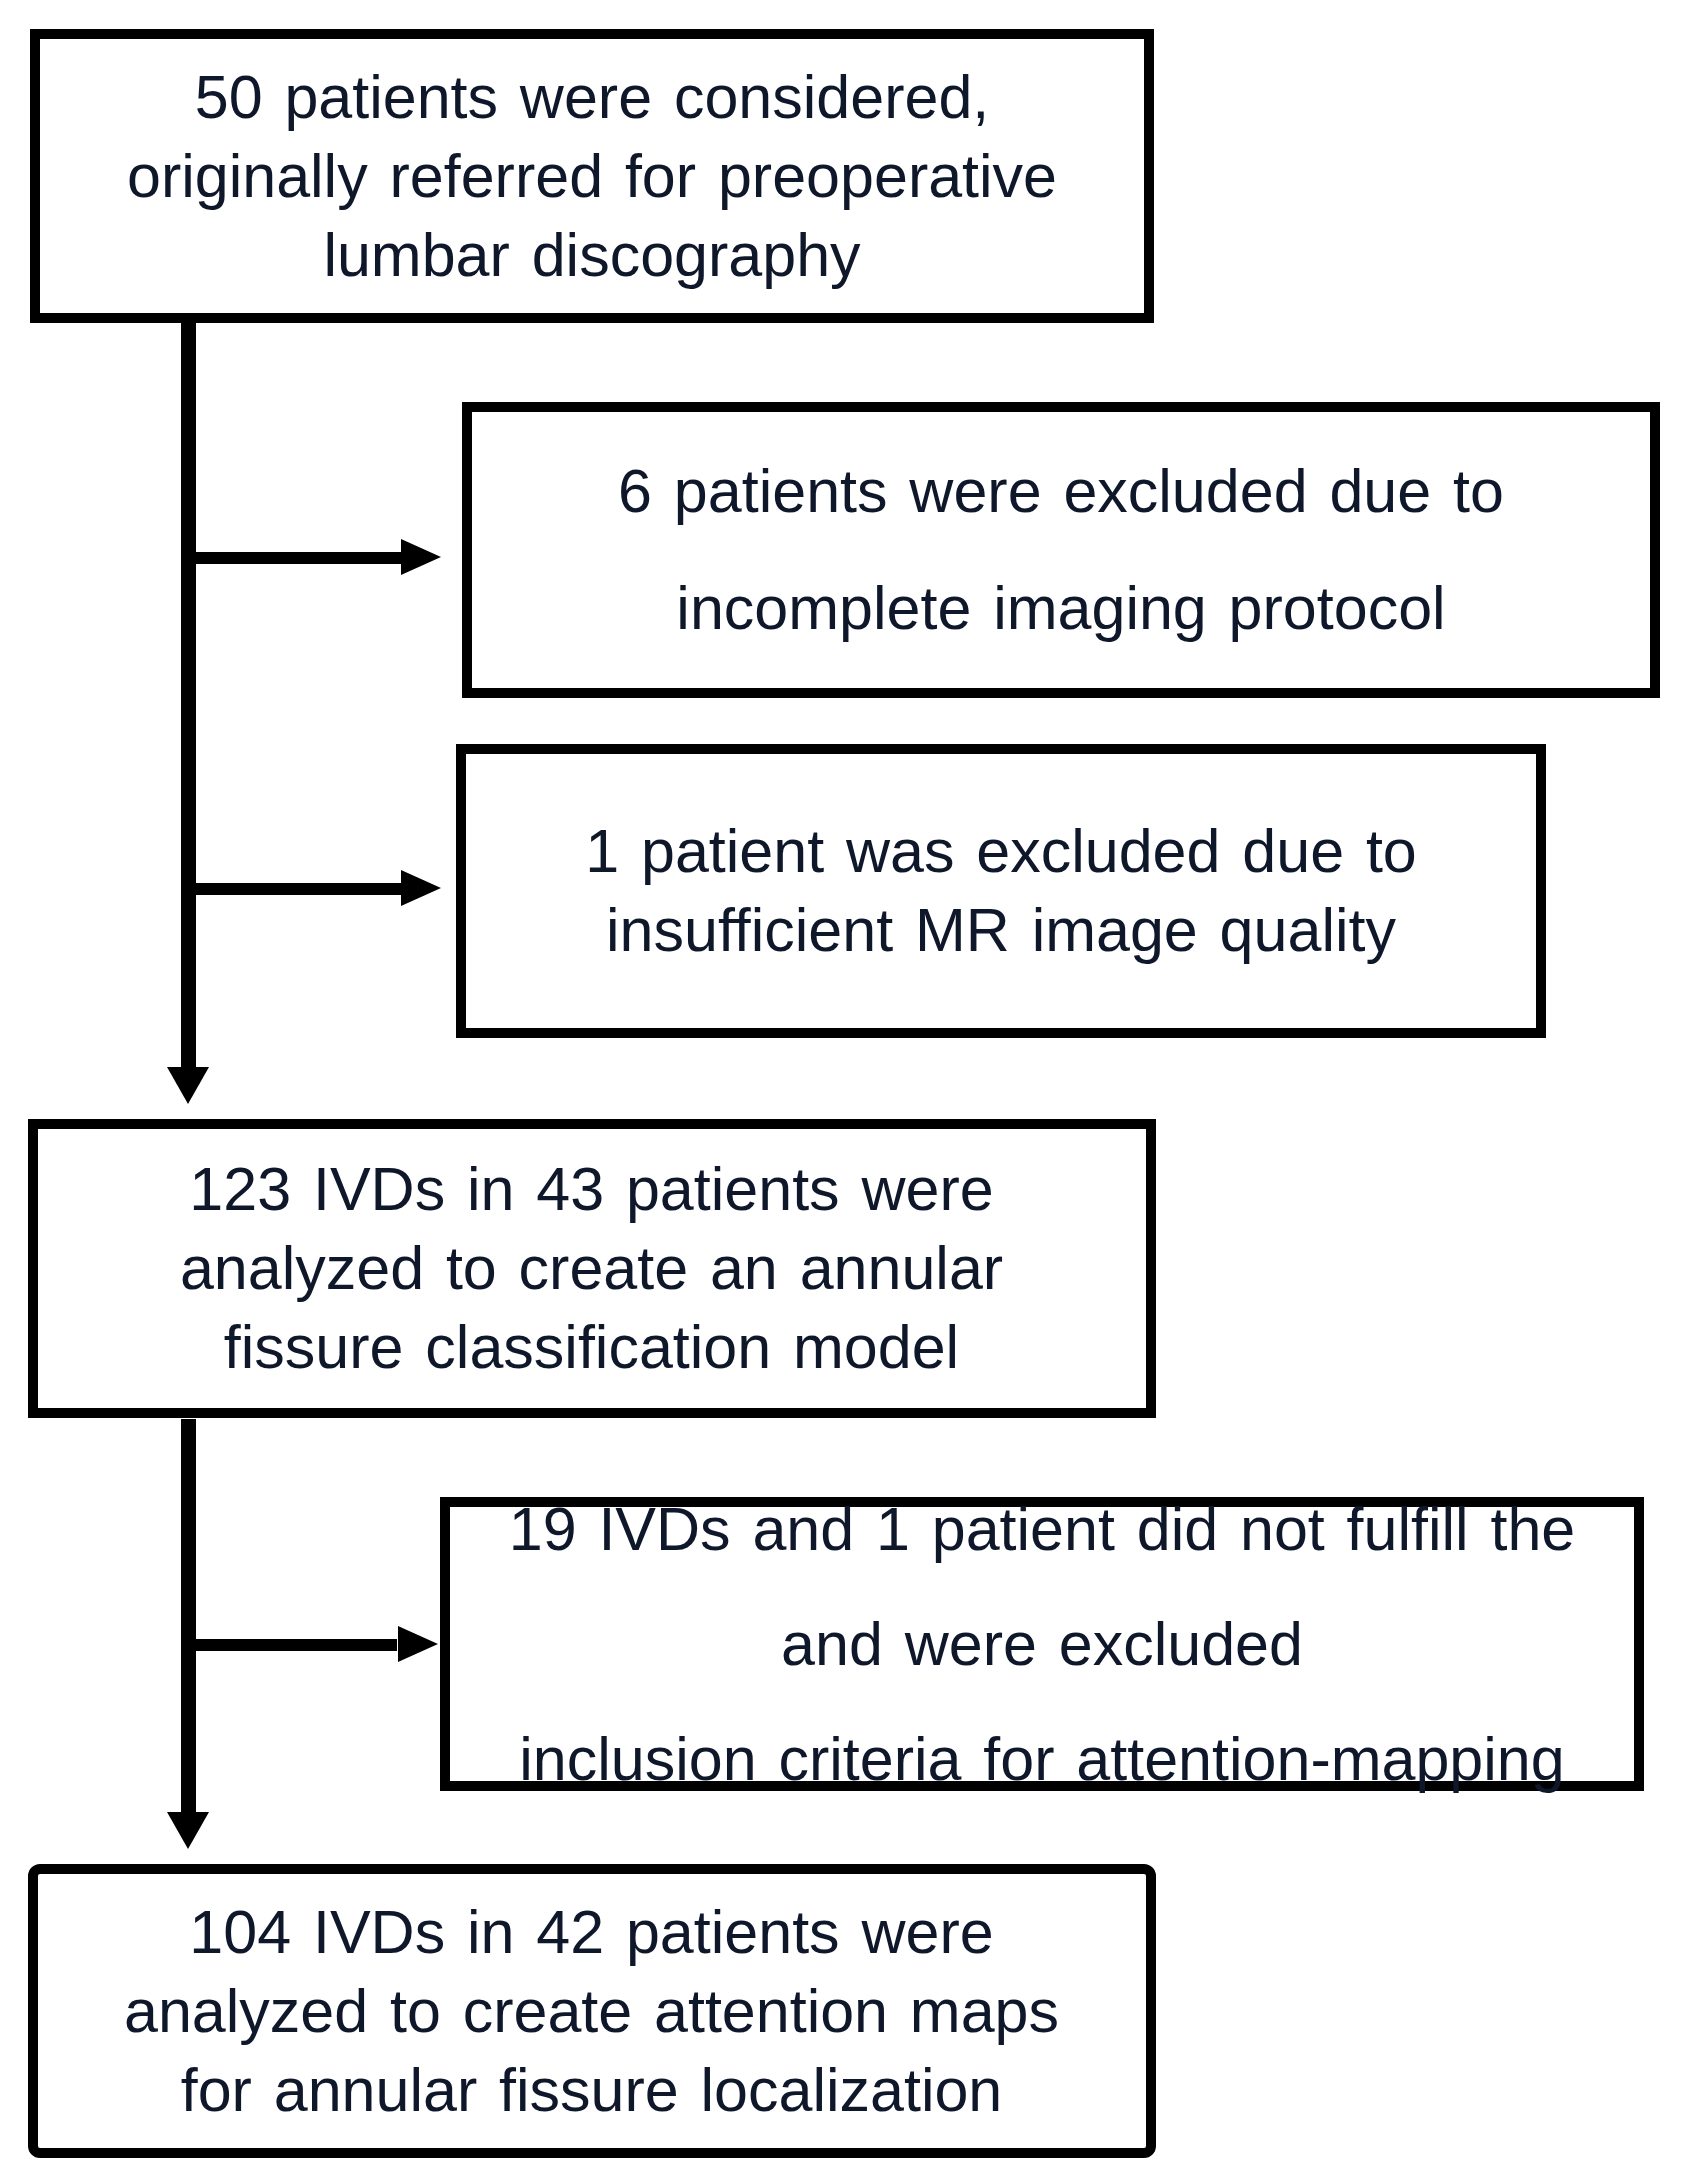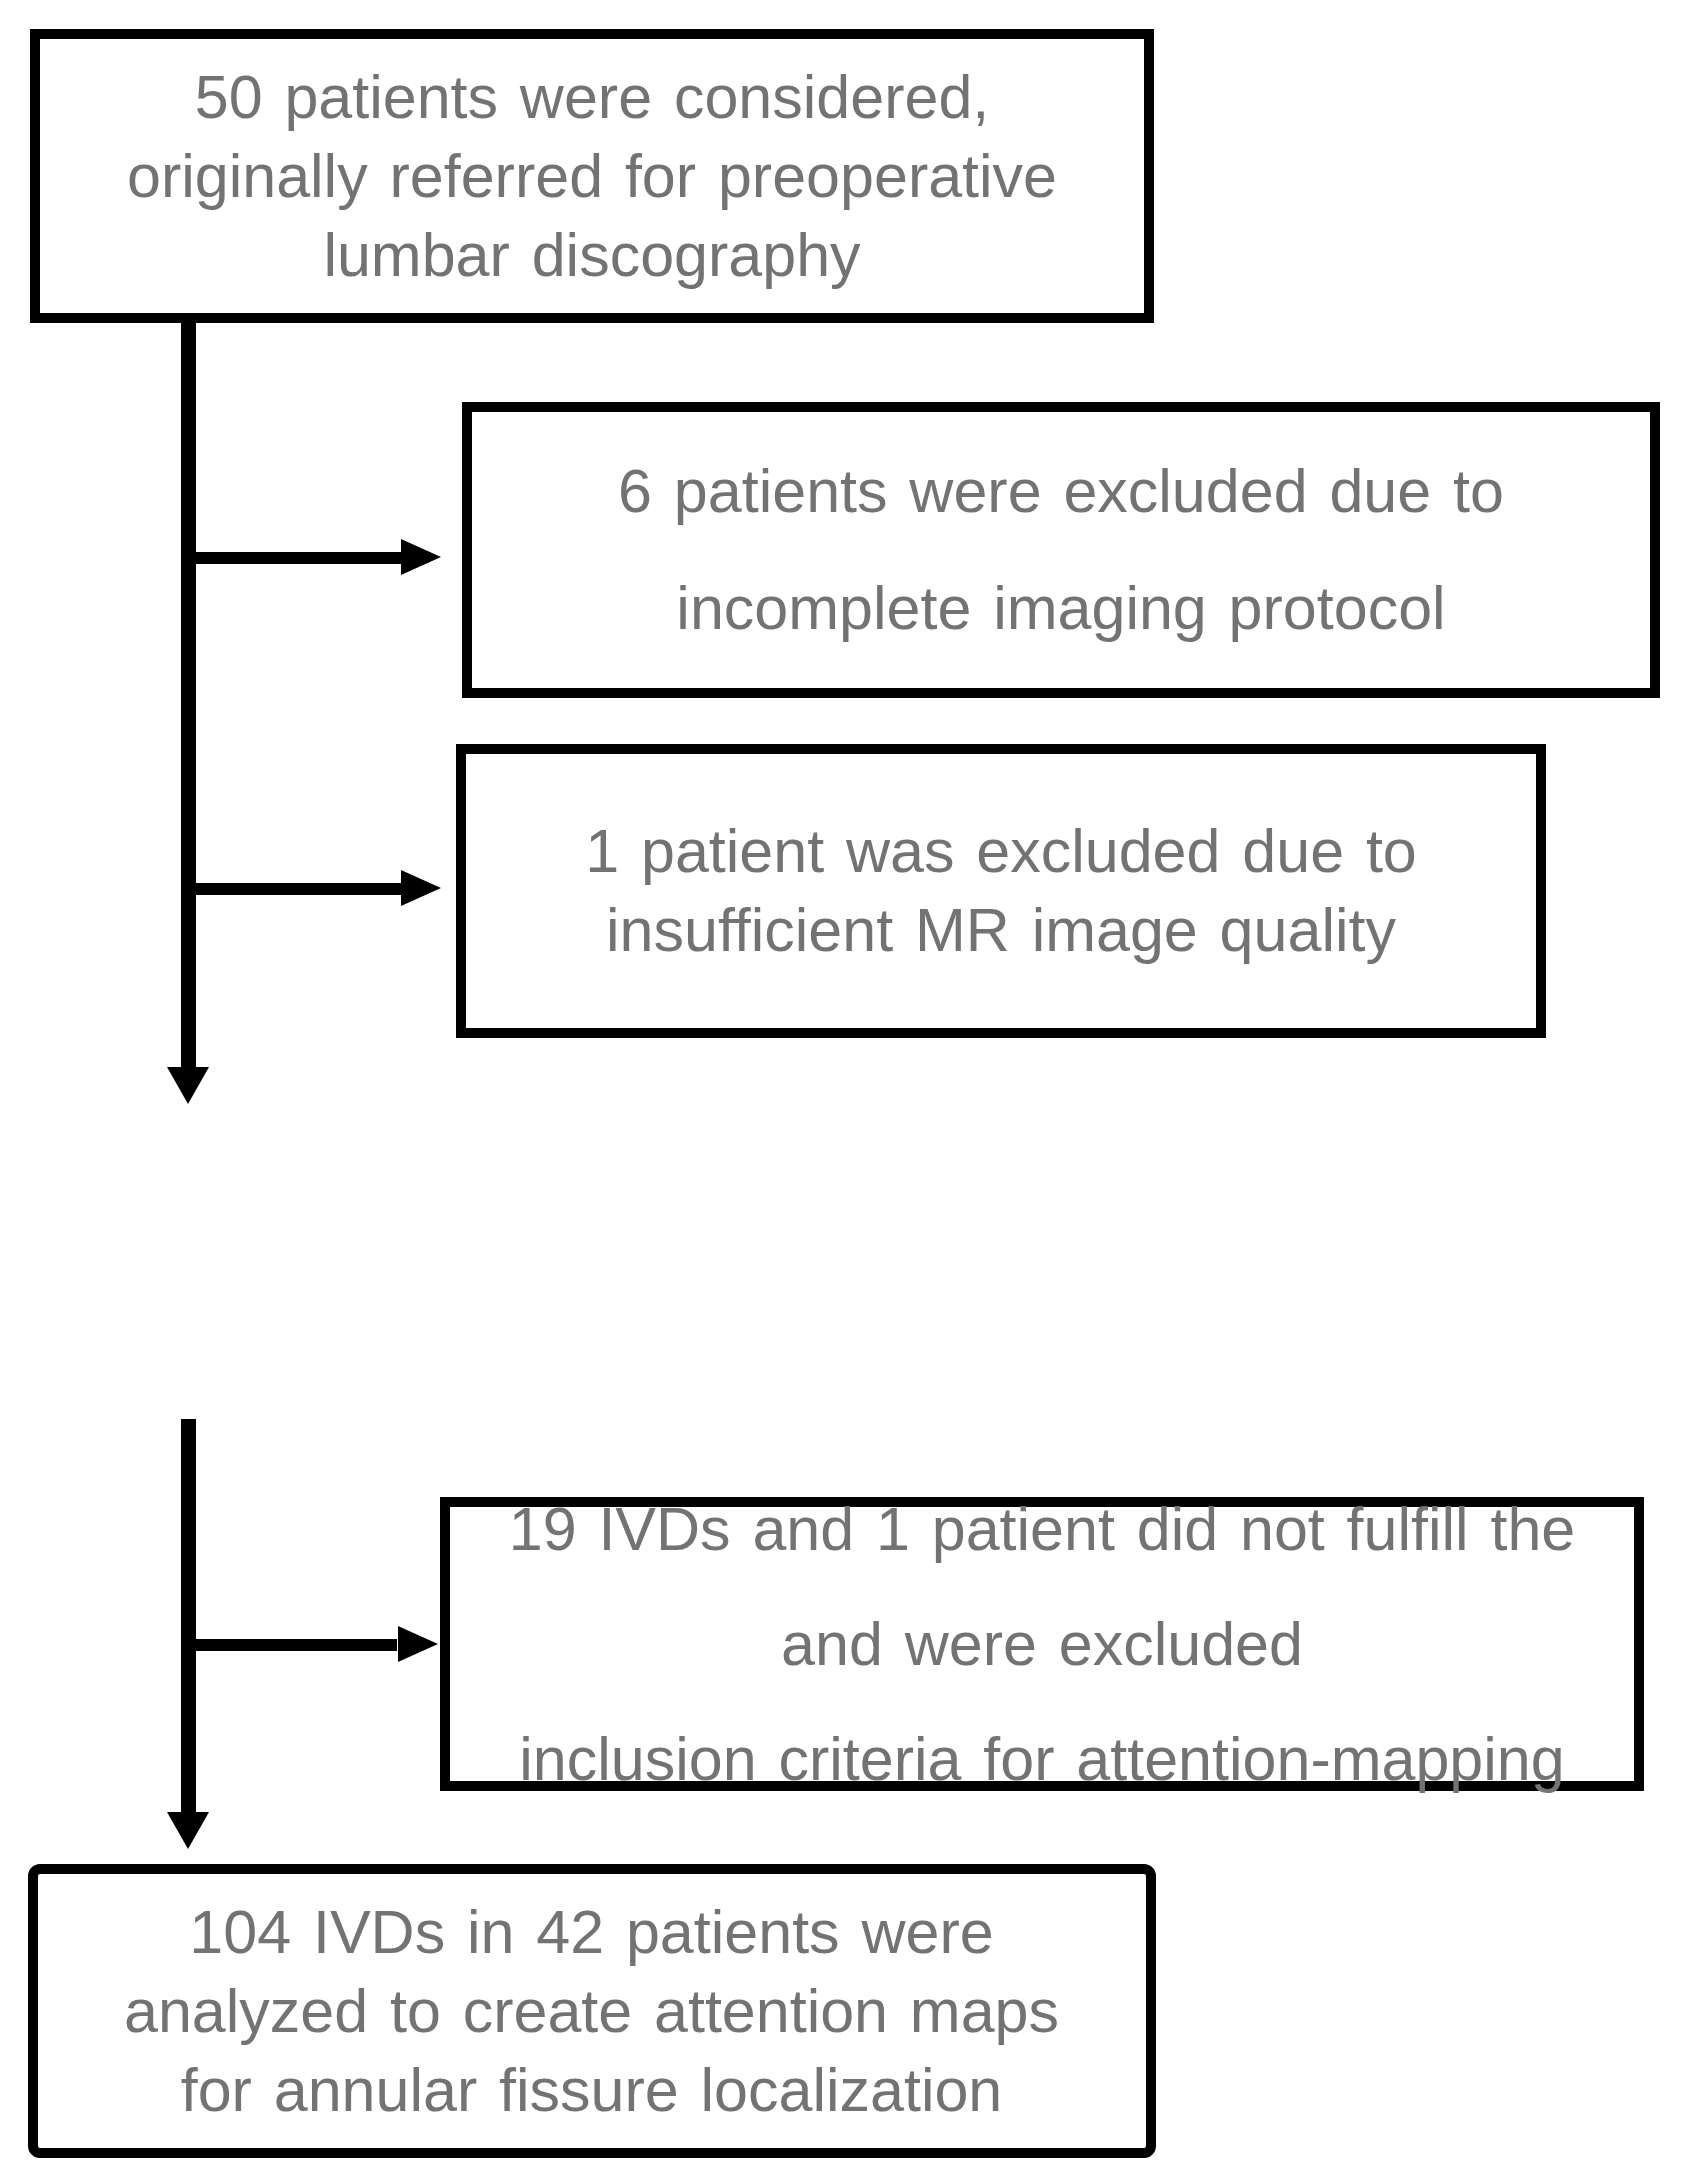--- a/index.html
+++ b/index.html
@@ -6,21 +6,21 @@
     margin: 0;
     padding: 0;
     background: #ffffff;
   }
   #canvas {
     position: relative;
     width: 1700px;
     height: 2175px;
     background: #ffffff;
     font-family: "Liberation Sans", "DejaVu Sans", sans-serif;
-    color: #737373;
+    color: #0f172a;
     overflow: hidden;
   }
   .node {
     position: absolute;
     box-sizing: border-box;
     border: 10px solid #000000;
     background: #ffffff;
     display: flex;
     flex-direction: column;
     justify-content: center;
@@ -87,20 +87,25 @@
   <div class="node" id="box-excluded-protocol">
     <div class="line">6 patients were excluded due to</div>
     <div class="line">incomplete imaging protocol</div>
   </div>
 
   <div class="node" id="box-excluded-quality">
     <div class="line">1 patient was excluded due to</div>
     <div class="line">insufficient MR image quality</div>
   </div>
 
+  <div class="node" id="box-classification-model">
+    <div class="line">123 IVDs in 43 patients were</div>
+    <div class="line">analyzed to create an annular</div>
+    <div class="line">fissure classification model</div>
+  </div>
 
   <div class="node" id="box-excluded-attention">
     <div class="line">19 IVDs and 1 patient did not fulfill the</div>
     <div class="line">and were excluded</div>
     <div class="line">inclusion criteria for attention-mapping</div>
   </div>
 
   <div class="node" id="box-attention-maps">
     <div class="line">104 IVDs in 42 patients were</div>
     <div class="line">analyzed to create attention maps</div>

